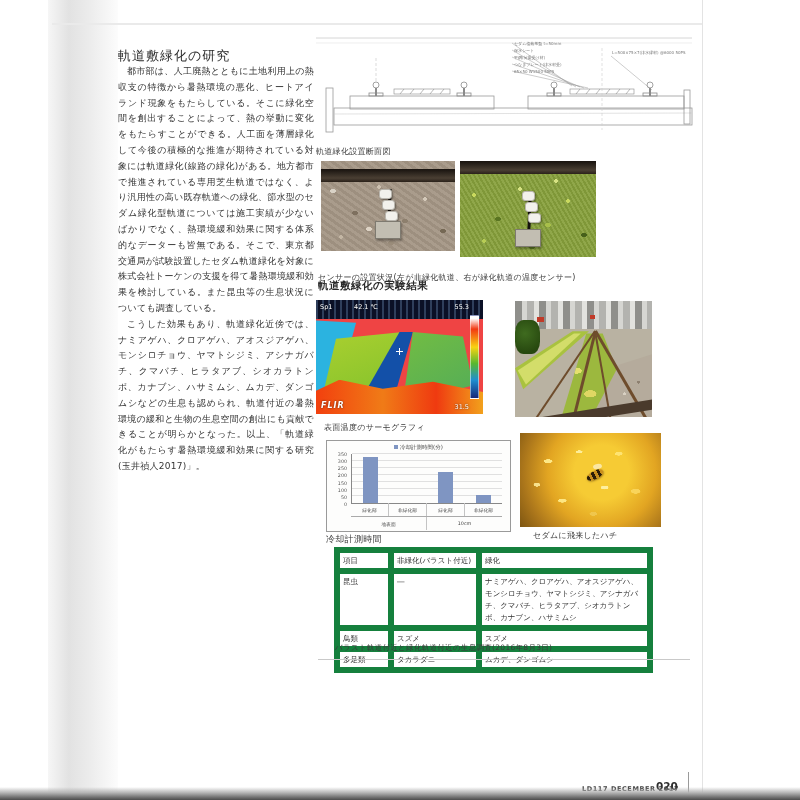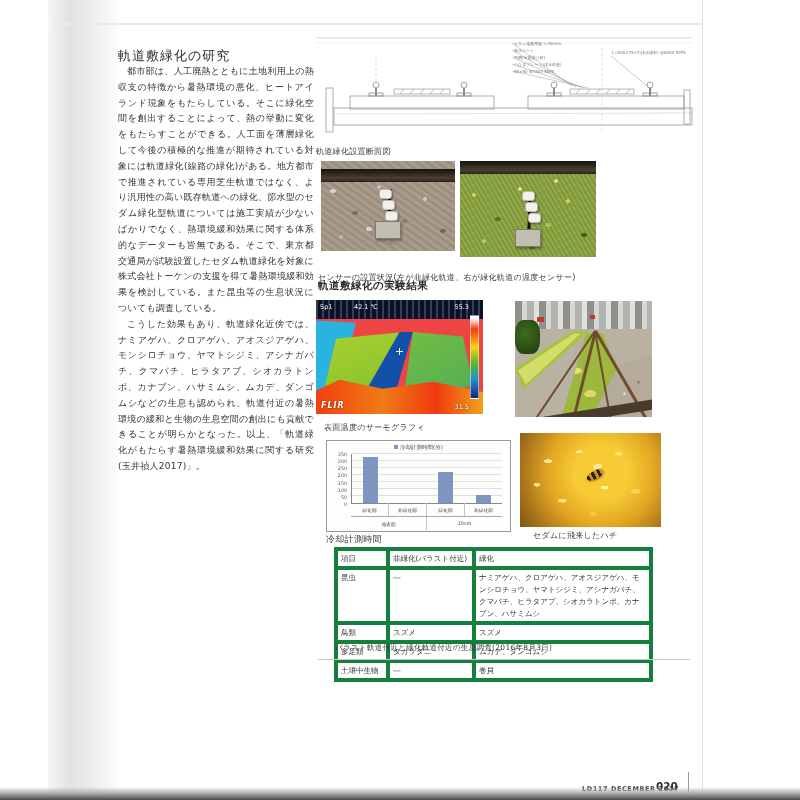--- a/index.html
+++ b/index.html
@@ -101,21 +101,21 @@
     radial-gradient(10px 5px at 82% 62%,rgba(250,215,95,.9) 45%,transparent 50%),
     radial-gradient(9px 4px at 30% 72%,rgba(255,236,140,.9) 45%,transparent 50%),
     radial-gradient(8px 4px at 52% 86%,rgba(240,200,80,.9) 45%,transparent 50%),
     radial-gradient(7px 4px at 12% 55%,rgba(255,240,160,.85) 45%,transparent 50%),
     radial-gradient(8px 4px at 60% 58%,rgba(255,244,170,.9) 45%,transparent 50%),
     radial-gradient(7px 3px at 42% 20%,rgba(255,244,170,.85) 45%,transparent 50%);}
   .bee-body{position:absolute;left:47%;top:40%;width:18px;height:8px;border-radius:50%/60%;transform:rotate(-28deg);background:repeating-linear-gradient(90deg,#2c1d08 0 3px,#c98f1d 3px 6px);box-shadow:0 1px 2px rgba(60,30,0,.5);}
   .bee-wing{position:absolute;left:52%;top:33%;width:9px;height:5px;border-radius:50%;background:rgba(255,255,255,.55);transform:rotate(-10deg);}
   
   .survey{left:334px;top:547px;width:319px;border-collapse:collapse;font-size:7.5px;color:#333;}
-  .survey th,.survey td{border:4px solid #15803d;padding:1.5px 3px;text-align:left;font-weight:normal;vertical-align:top;line-height:1.6;}
+  .survey th,.survey td{border:6px solid #15803d;padding:1.5px 3px;text-align:left;font-weight:normal;vertical-align:top;line-height:1.6;}
   .survey .c0{width:42px;}
   .survey .c1{width:76px;}
   .divider{left:318px;top:659px;width:372px;height:1px;background:#c9c9c9;}
   
   .outlook{left:324px;top:671px;width:366px;border-left:1.5px solid #8a8a8a;padding-left:9px;}
   .outlook h3{margin:0 0 6px 0;font-size:11px;color:#2a2a2a;letter-spacing:1px;}
   .outlook p{margin:0;font-size:8px;line-height:15px;text-align:justify;text-indent:1em;color:#343434;letter-spacing:.3px;}
   
   .footer-journal{left:582px;top:785px;font-size:6.5px;font-weight:bold;letter-spacing:.6px;color:#3a3a3a;}
   .footer-page{left:656px;top:780px;font-size:10.5px;font-weight:bold;color:#2e2e2e;}
@@ -320,25 +320,20 @@
     <tr>
       <td>鳥類</td>
       <td>スズメ</td>
       <td>スズメ</td>
     </tr>
     <tr>
       <td>多足類</td>
       <td>タカラダニ</td>
       <td>ムカデ、ダンゴムシ</td>
     </tr>
-    <tr>
-      <td>土壌中生物</td>
-      <td>―</td>
-      <td>巻貝</td>
-    </tr>
   </tbody>
     </table>
   <div class="abs cap" style="left:335px;top:643px;font-size:7.5px;">バラスト軌道付近と緑化軌道付近の生息調査(2016年8月3日)</div>
 
   <div class="abs divider"></div>
 
 
   <div class="abs footer-journal">LD117 DECEMBER 2017</div>
   <div class="abs footer-page">020</div>
   <div class="abs footer-rule"></div>

